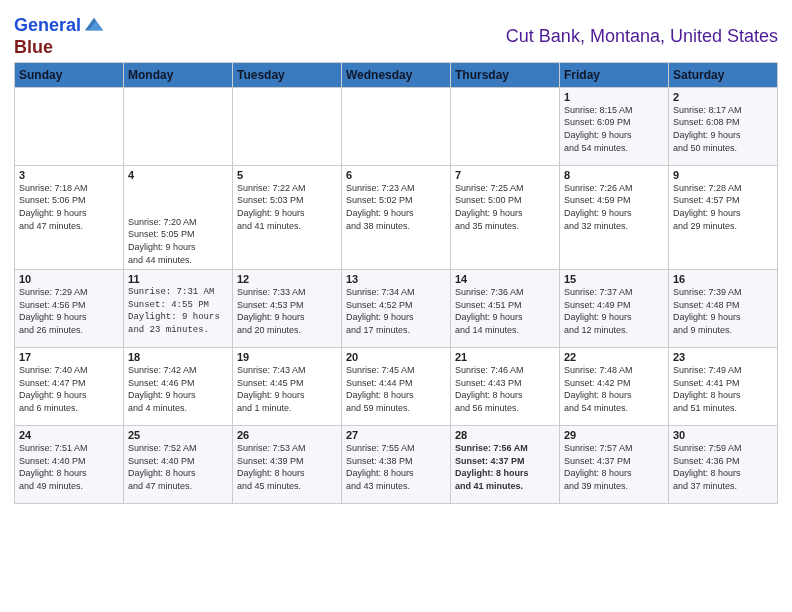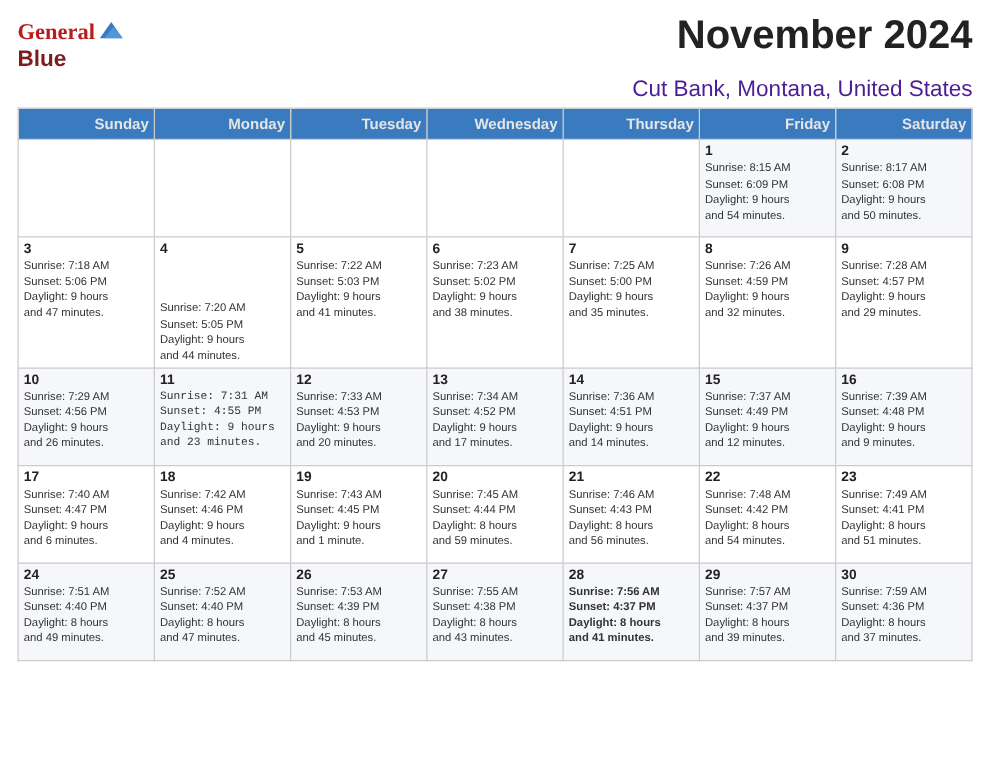--- a/index.html
+++ b/index.html
@@ -23,21 +23,21 @@
     .logo {
       display: flex;
       align-items: center;
       margin-top: 4px;
     }
     .logo-text {
       font-size: 18px;
       font-weight: bold;
       line-height: 1.1;
     }
-    .logo-general { color: #b91c1c; font-family: Liberation Serif, serif; }
+    .logo-general { color: #1d4ed8; }
     .logo-blue { color: #7f1d1d; }
     .logo-icon {
       width: 22px;
       height: 22px;
       margin-left: 2px;
       margin-bottom: 2px;
     }
     .title-block {
       text-align: right;
     }
@@ -52,25 +52,25 @@
       color: #4c1d95;
       margin-top: 16px;
     }
     table {
       width: 100%;
       border-collapse: collapse;
       table-layout: fixed;
     }
     thead tr th {
       background-color: #3a7abf;
-      color: #e5e5e5;
+      color: #0f172a;
       font-size: 12px;
       font-weight: bold;
       padding: 5px 4px;
-      text-align: right;
+      text-align: left;
       border: 1px solid #ccc;
     }
     tbody tr td {
       border: 1px solid #ccc;
       vertical-align: top;
       padding: 3px 4px;
       font-size: 9.5px;
       color: #222;
       height: 78px;
       background: #fff;
@@ -106,21 +106,20 @@
             <polygon points="2,18 12,4 22,18" fill="#3a7abf"></polygon>
             <polygon points="6,18 14,8 22,18" fill="#5ba3e0" opacity="0.7"></polygon>
           </svg>
         </div>
         <div>
           <span class="logo-text logo-blue">Blue</span>
         </div>
       </div>
     </div>
     <div class="title-block">
-      <div class="month-title">November 2024</div>
       <div class="location">Cut Bank, Montana, United States</div>
     </div>
   </div>
 
   <table>
     <thead>
       <tr>
         <th>Sunday</th>
         <th>Monday</th>
         <th>Tuesday</th>

